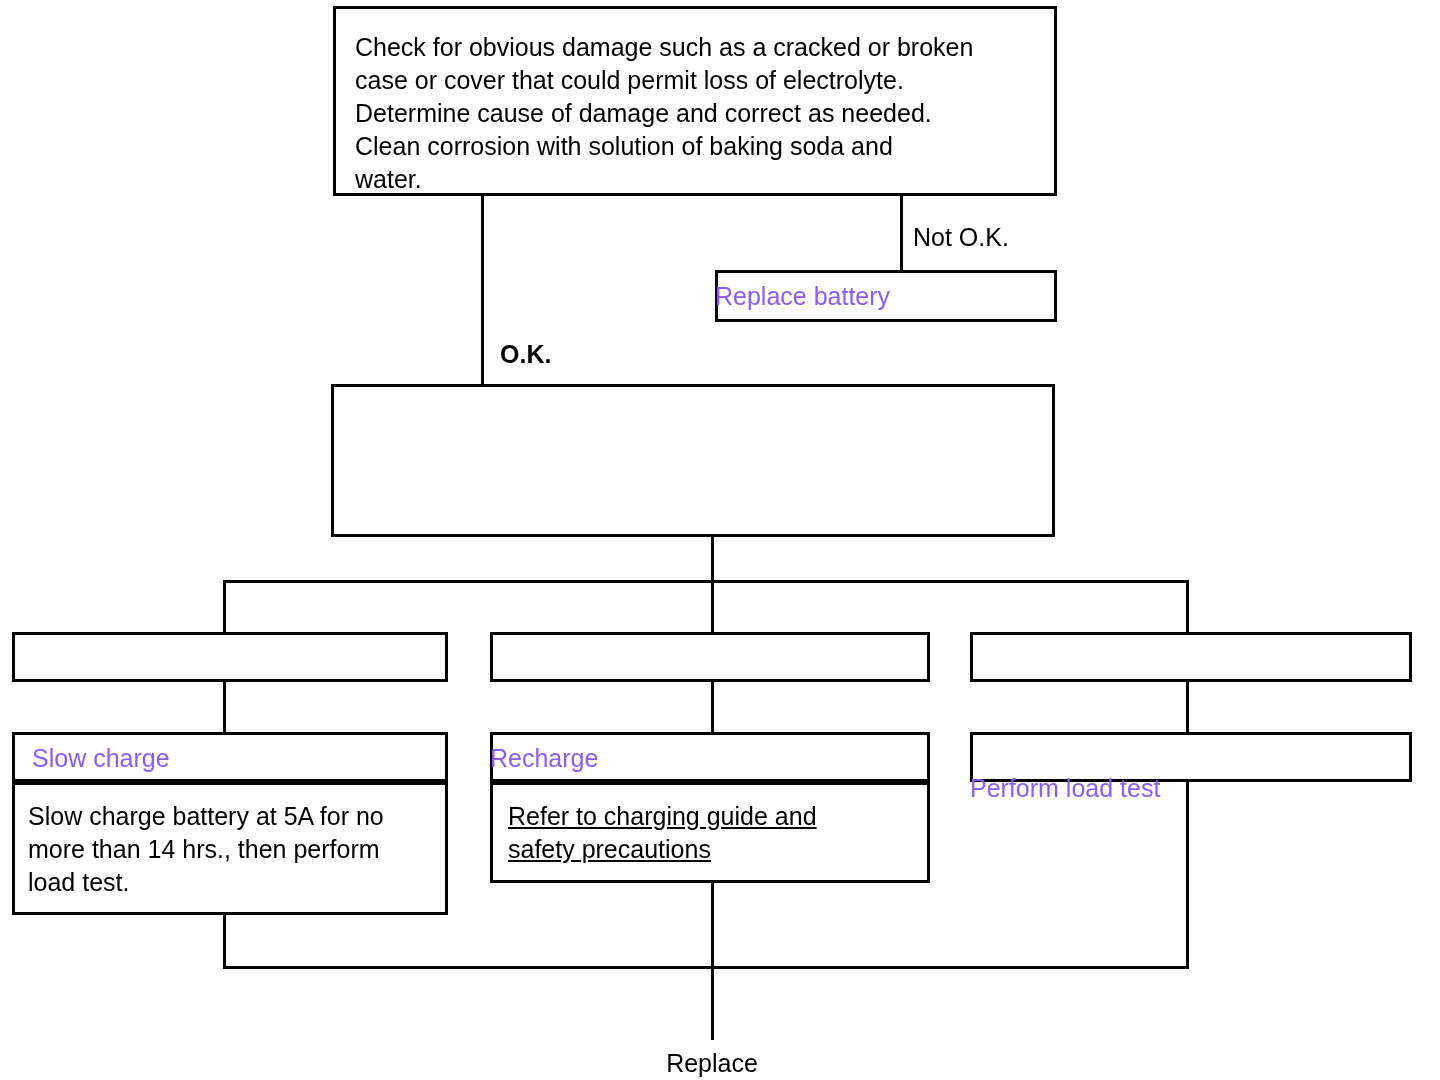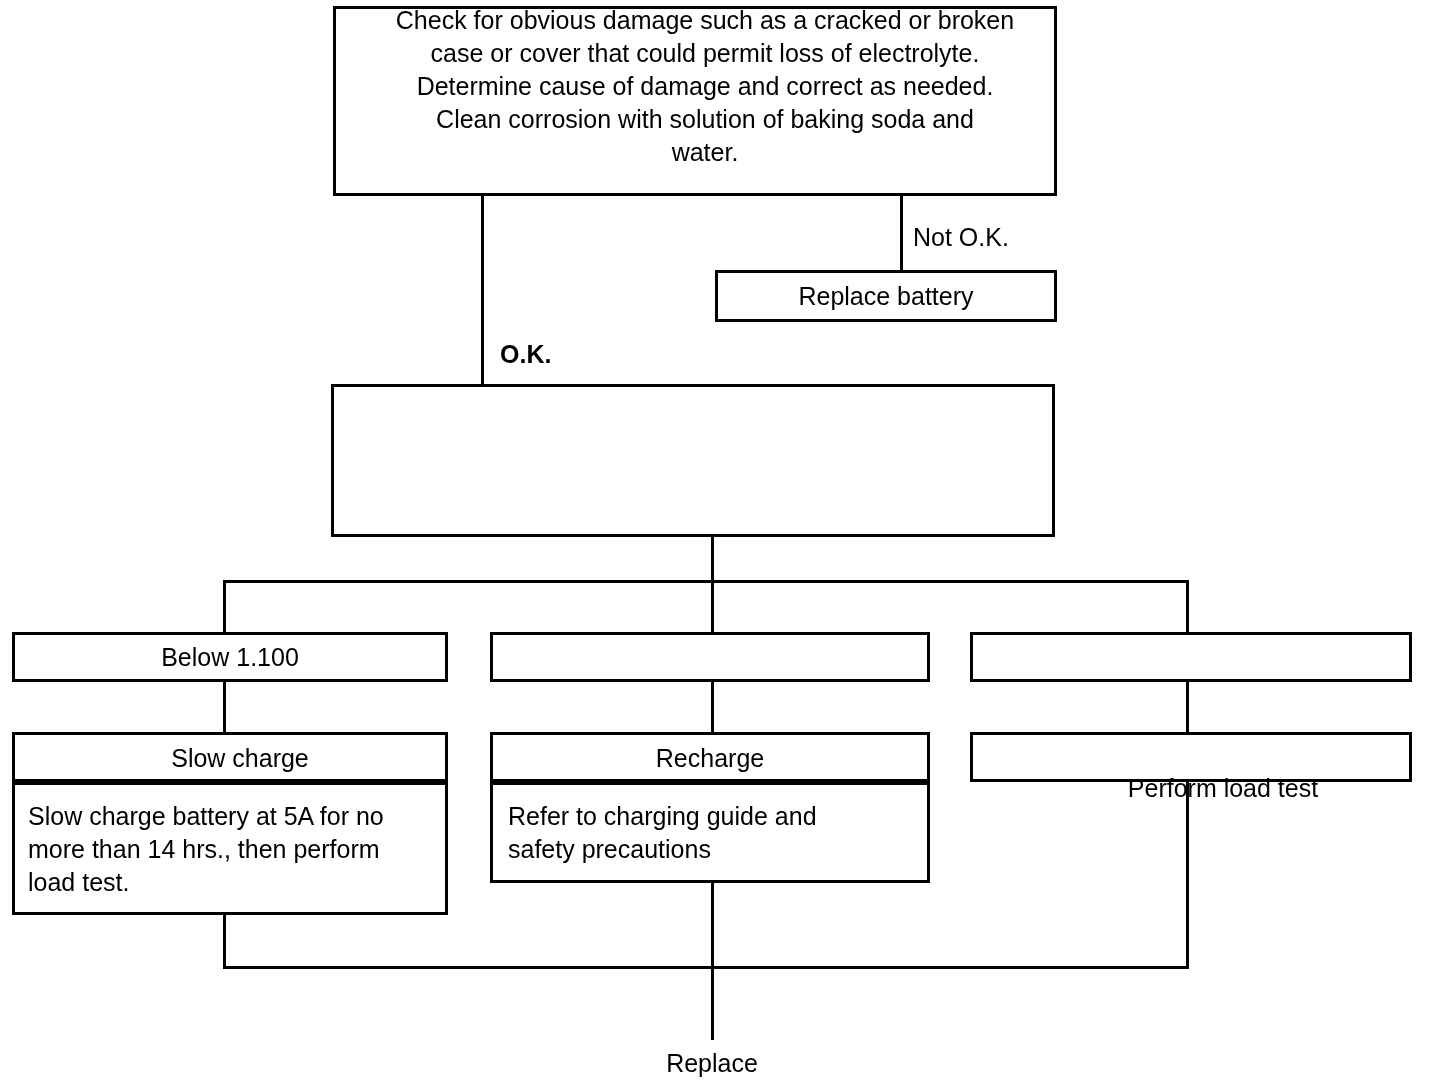--- a/index.html
+++ b/index.html
@@ -27,24 +27,23 @@
     box-sizing: border-box;
     font-size: 25px;
     line-height: 33px;
     color: #000000;
     white-space: pre-line;
   }
   .centered-label {
     position: absolute;
     box-sizing: border-box;
     width: 100%;
-    text-align: center;
     font-size: 25px;
     line-height: 33px;
-    color: #000000;
+    color: #8b5cf6;
   }
   .edge-label {
     position: absolute;
     font-size: 25px;
     line-height: 30px;
     color: #000000;
     white-space: nowrap;
   }
   .line-h {
     position: absolute;
@@ -64,21 +63,21 @@
     text-align: center;
     white-space: nowrap;
   }
 </style>
 </head>
 <body>
 
 <div id="canvas">
 
   <div class="box" style="left:333px; top:6px; width:724px; height:190px;"></div>
-  <div class="box-text" style="left:355px; top:4px; width:700px;text-align:center;">Check for obvious damage such as a cracked or broken
+  <div class="box-text" style="left:355px; top:31px; width:700px;">Check for obvious damage such as a cracked or broken
 case or cover that could permit loss of electrolyte.
 Determine cause of damage and correct as needed.
 Clean corrosion with solution of baking soda and
 water.</div>
 
   <div class="line-v" style="left:900px; top:196px; height:76px;"></div>
   <div class="edge-label" style="left:913px; top:222px;">Not O.K.</div>
 
   <div class="box" style="left:715px; top:270px; width:342px; height:52px;"></div>
   <div class="centered-label" style="left:715px; top:280px; width:342px;">Replace battery</div>
@@ -89,21 +88,20 @@
   <div class="box" style="left:331px; top:384px; width:724px; height:153px;"></div>
 
   <div class="line-v" style="left:711px; top:537px; height:46px;"></div>
   <div class="line-h" style="left:223px; top:580px; width:966px;"></div>
 
   <div class="line-v" style="left:223px; top:580px; height:52px;"></div>
   <div class="line-v" style="left:711px; top:580px; height:52px;"></div>
   <div class="line-v" style="left:1186px; top:580px; height:52px;"></div>
 
   <div class="box" style="left:12px; top:632px; width:436px; height:50px;"></div>
-  <div class="centered-label" style="left:12px; top:641px; width:436px;">Below 1.100</div>
 
   <div class="box" style="left:490px; top:632px; width:440px; height:50px;"></div>
 
   <div class="box" style="left:970px; top:632px; width:442px; height:50px;"></div>
 
   <div class="line-v" style="left:223px; top:682px; height:50px;"></div>
   <div class="line-v" style="left:711px; top:682px; height:50px;"></div>
   <div class="line-v" style="left:1186px; top:682px; height:50px;"></div>
 
   <div class="box" style="left:12px; top:732px; width:436px; height:50px;"></div>
@@ -114,21 +112,21 @@
 
   <div class="box" style="left:970px; top:732px; width:442px; height:50px;"></div>
   <div class="centered-label" style="left:970px; top:772px; width:506px;">Perform load test</div>
 
   <div class="box" style="left:12px; top:782px; width:436px; height:133px;"></div>
   <div class="box-text" style="left:28px; top:800px; width:412px;">Slow charge battery at 5A for no
 more than 14 hrs., then perform
 load test.</div>
 
   <div class="box" style="left:490px; top:782px; width:440px; height:101px;"></div>
-  <div class="box-text" style="left:508px; top:800px; width:416px;">Refer to charging guide and
+  <div class="box-text" style="left:508px; top:800px; width:416px;text-decoration:underline;">Refer to charging guide and
 safety precautions</div>
 
   <div class="line-v" style="left:223px; top:915px; height:54px;"></div>
 
   <div class="line-v" style="left:711px; top:883px; height:86px;"></div>
 
   <div class="line-v" style="left:1186px; top:782px; height:187px;"></div>
 
   <div class="line-h" style="left:223px; top:966px; width:966px;"></div>
 

